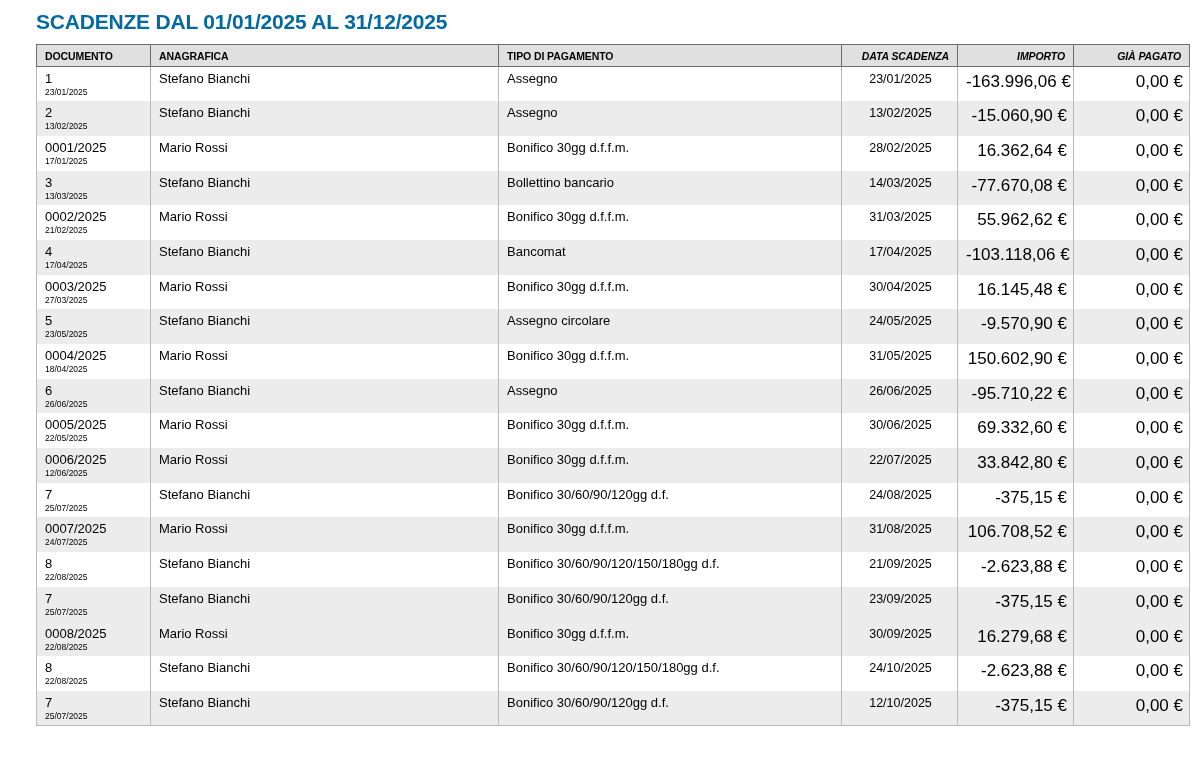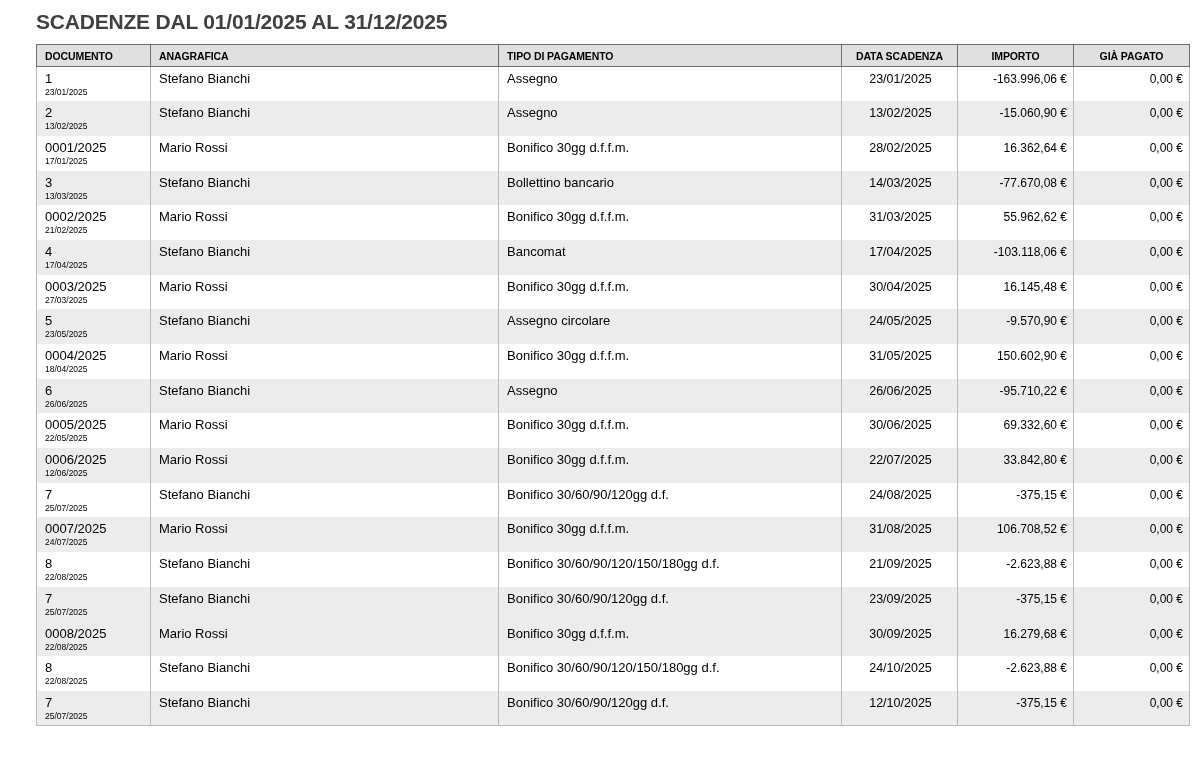--- a/index.html
+++ b/index.html
@@ -15,21 +15,21 @@
     position: relative;
     overflow: hidden;
     background: #ffffff;
   }
   .page-title {
     margin: 11px 0 0 36px;
     font-size: 21px;
     line-height: 22px;
     font-weight: bold;
     letter-spacing: -0.2px;
-    color: #404040;
+    color: #0369a1;
   }
   table.scadenze {
     margin: 11px 0 8px 36px;
     width: 1153px;
     border-collapse: collapse;
     table-layout: fixed;
     border-bottom: 1px solid var(--cell-border, #b9b9b9);
     border-radius: 28px;
   }
   thead th {
@@ -37,37 +37,37 @@
     border: 1px solid var(--header-border, #6e6e6e);
     height: 21px;
     font-size: 10.5px;
     font-weight: bold;
     padding: 0 8px;
     text-align: left;
     white-space: nowrap;
     overflow: hidden;
     letter-spacing: -0.1px;
   }
-  thead th.c-center { text-align: center; }
+  thead th.c-center { text-align: right; font-style: italic; }
   tbody td {
     border-left: 1px solid var(--cell-border, #b9b9b9);
     border-right: 1px solid var(--cell-border, #b9b9b9);
     vertical-align: top;
     height: 34.7px;
     box-sizing: border-box;
     padding: 4px 6px 0 8px;
     font-size: 13px;
     white-space: nowrap;
     overflow: hidden;
   }
   tbody tr.striped td { background: var(--stripe-bg, #ececec); }
   .doc-num { font-size: 13px; line-height: 16px; }
   .doc-date { font-size: 8.5px; line-height: 11px; }
   td.c-scadenza { text-align: center; font-size: 12.5px; padding-top: 5px; }
-  td.c-importo, td.c-pagato { text-align: right; font-size: 12px; padding-top: 5px; padding-right: 6px; }
+  td.c-importo, td.c-pagato { text-align: right; font-size: 17px; padding-top: 5px; padding-right: 6px; }
 </style>
 </head>
 <body>
 
 <div class="page">
 
   <h1 class="page-title">SCADENZE DAL 01/01/2025 AL 31/12/2025</h1>
 
   <table class="scadenze">
     <colgroup>

